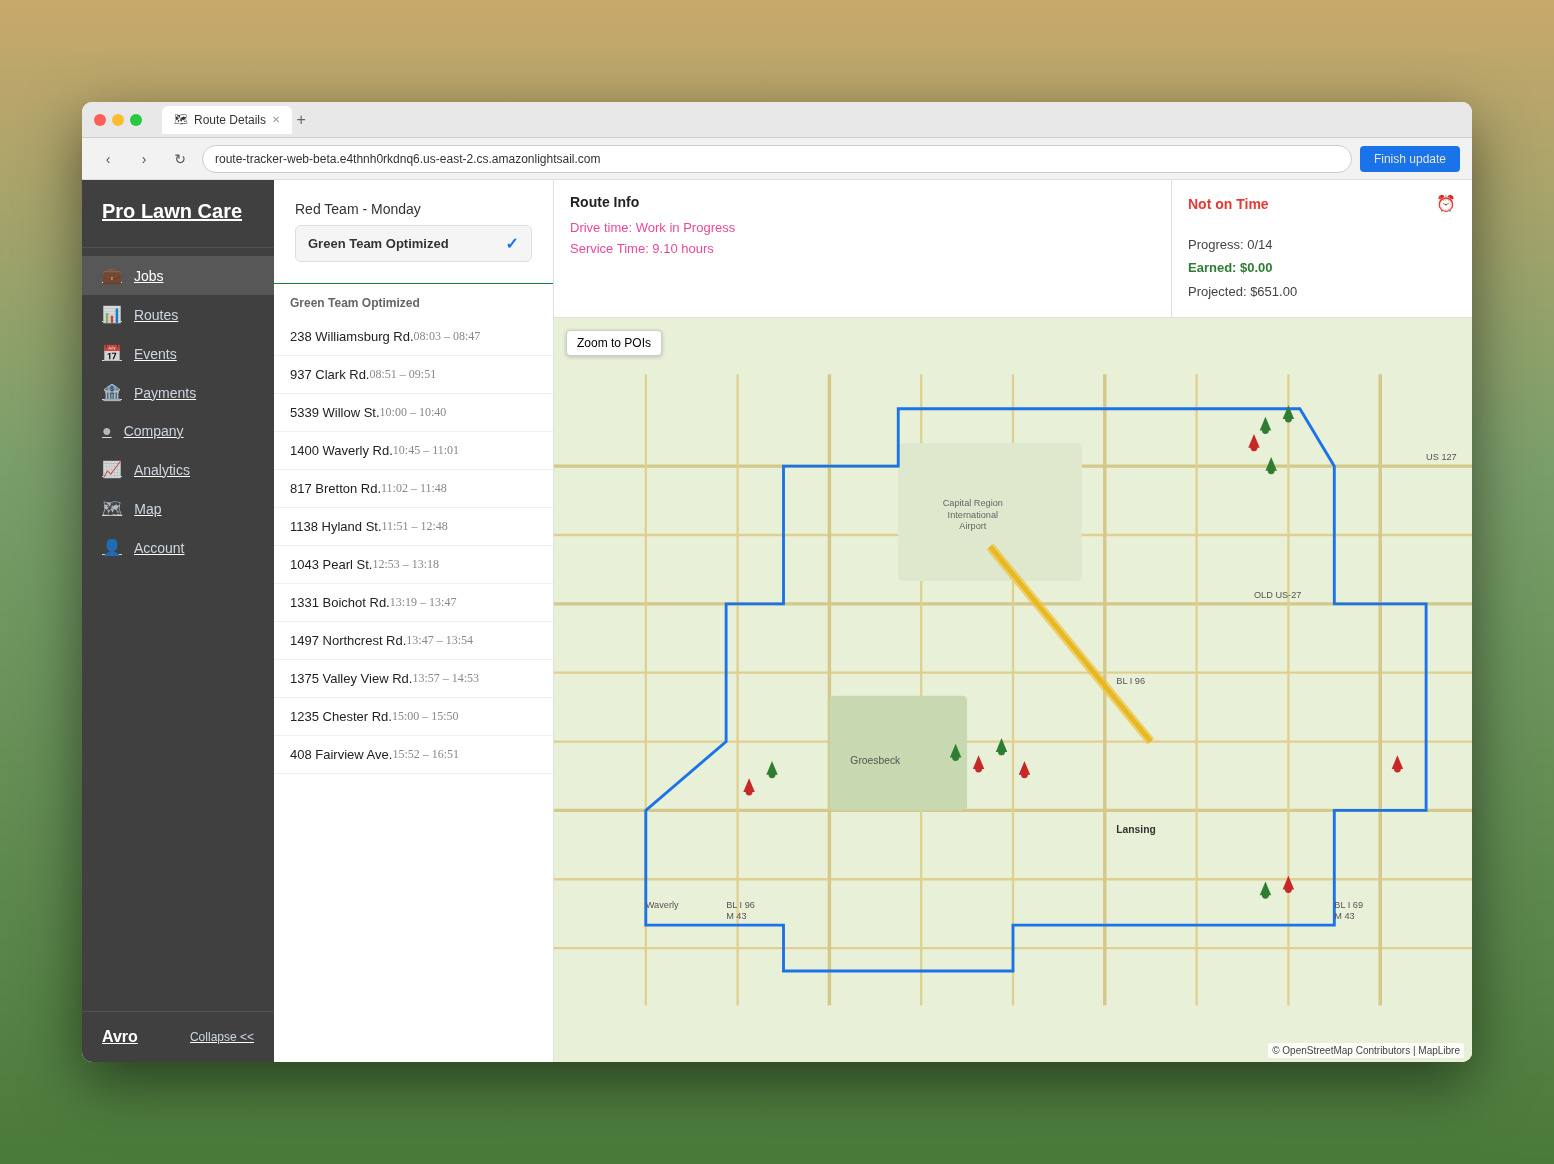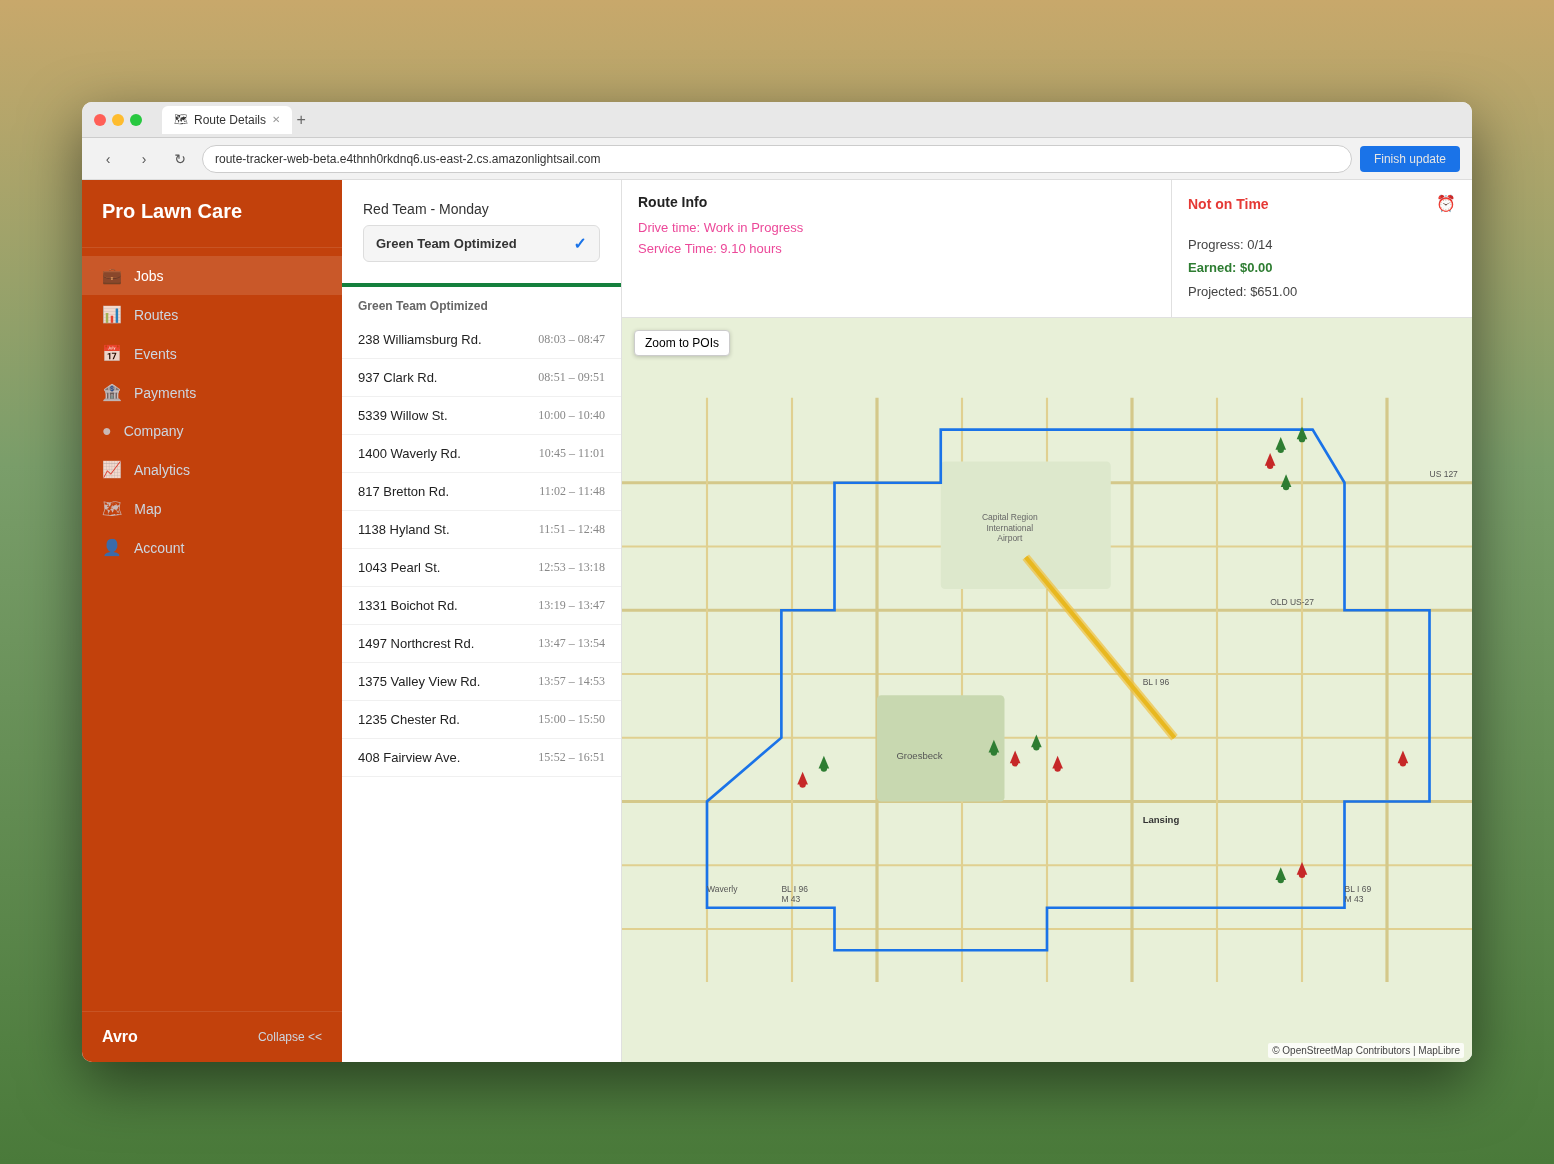--- a/index.html
+++ b/index.html
@@ -124,27 +124,28 @@
 
     
     .app-layout {
       display: flex;
       flex: 1;
       overflow: hidden;
     }
 
     
     .sidebar {
-      width: 260px;
-      background: #c2410c;
+      width: 192px;
+      background: #404040;
       color: #fff;
       display: flex;
       flex-direction: column;
       padding: 20px 0 0 0;
       flex-shrink: 0;
+      text-decoration: underline;
     }
 
     .sidebar-logo {
       padding: 0 20px 24px 20px;
       font-size: 20px;
       font-weight: 700;
       color: #fff;
     }
 
     .sidebar-divider {
@@ -238,21 +239,21 @@
       background: #fff;
       border-right: 1px solid #e0e0e0;
       display: flex;
       flex-direction: column;
       overflow-y: auto;
       flex-shrink: 0;
     }
 
     .selector-area {
       padding: 21px;
-      border-bottom: 4px solid #15803d;
+      border-bottom: 1px solid #15803d;
     }
 
     .team-day-label {
       font-size: 14px;
       color: #333;
       margin-bottom: 8px;
       font-weight: 500;
     }
 
     .team-selector {
@@ -275,21 +276,21 @@
       padding: 12px 16px 8px;
       font-size: 12px;
       font-weight: 600;
       color: #666;
       text-transform: none;
       letter-spacing: 0;
     }
 
     .route-item {
       display: flex;
-      justify-content: space-between;
+      justify-content: flex-start;
       align-items: center;
       padding: 11px 16px;
       border-bottom: 1px solid #f0f0f0;
       cursor: pointer;
       font-size: 13px;
     }
 
     .route-address { color: #222; font-weight: 500; }
     .route-time { color: #888; font-size: 12px; font-family: Liberation Serif, serif; }
 

